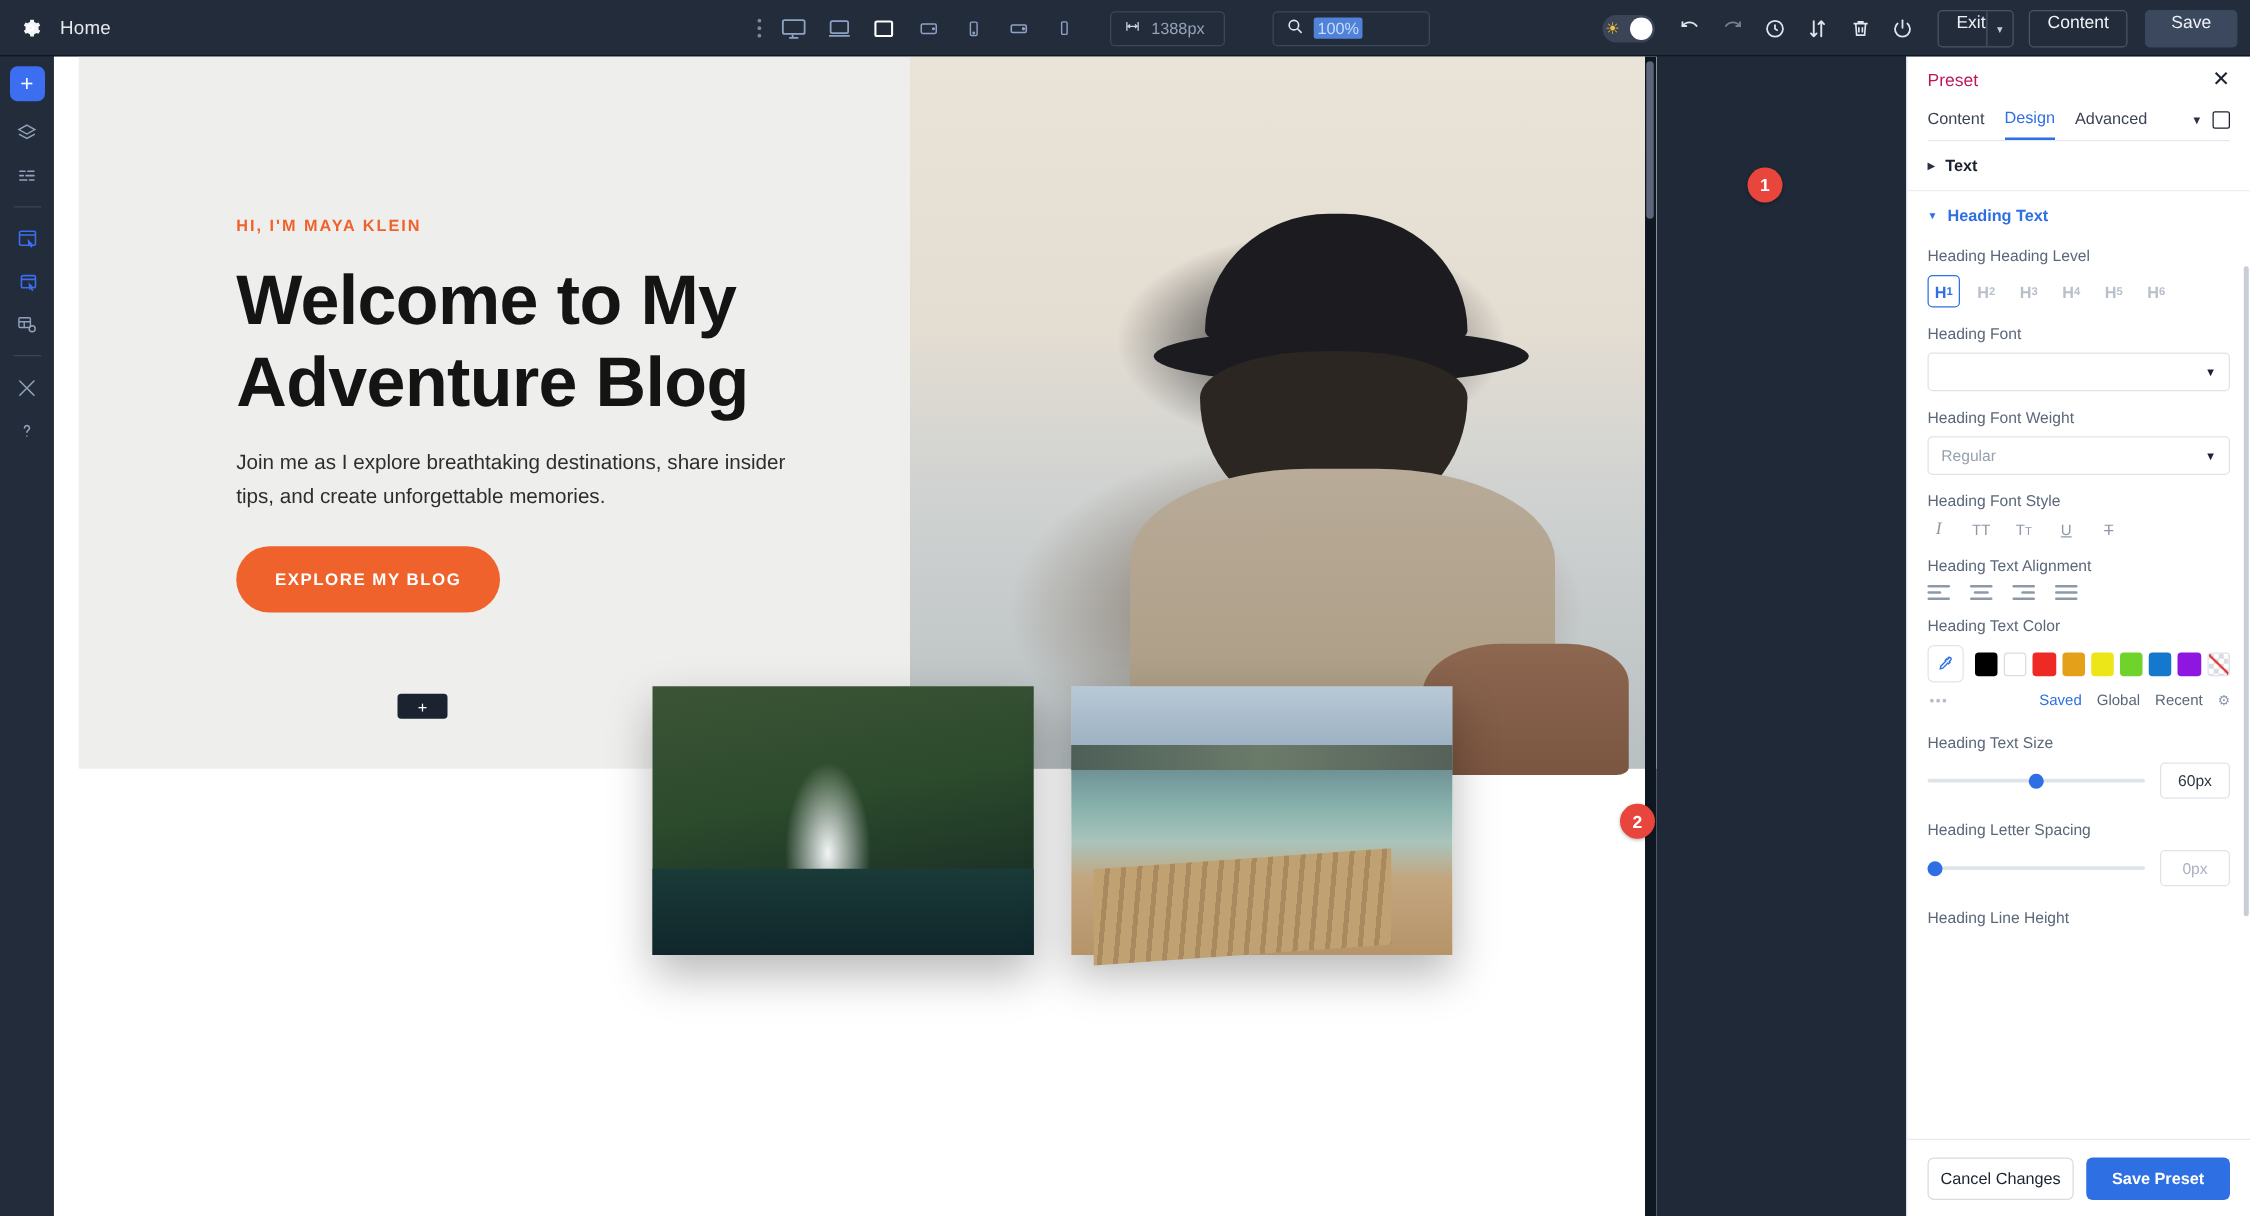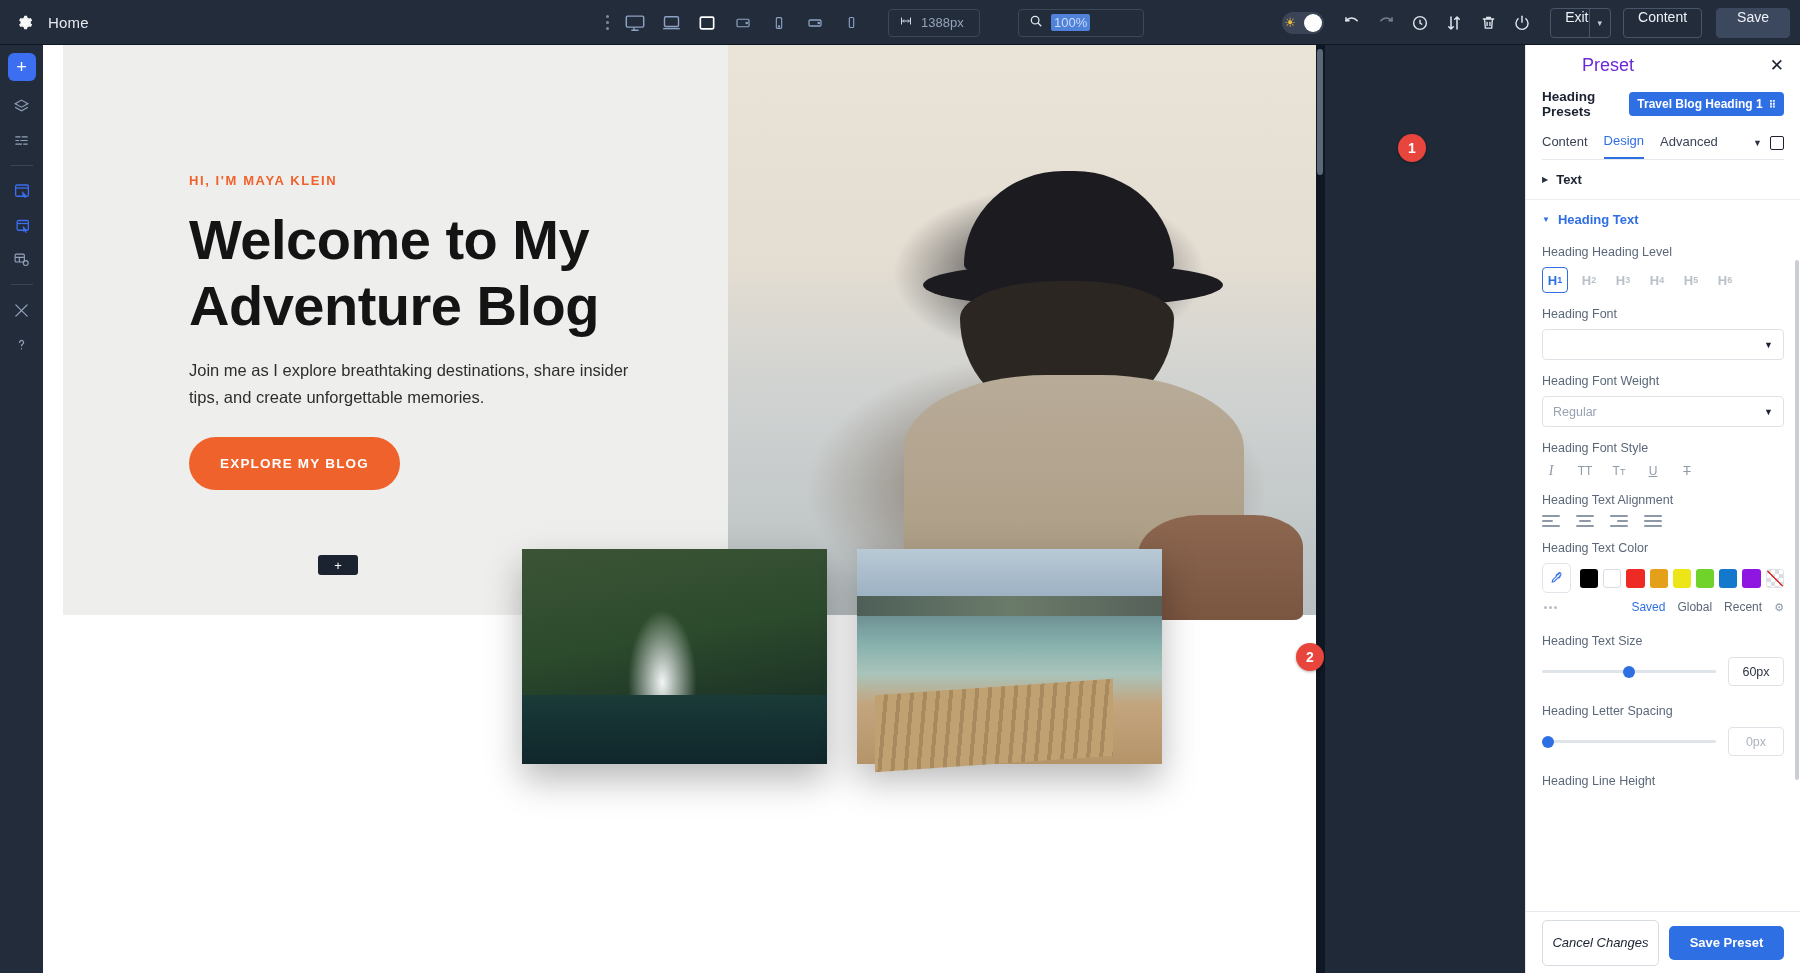--- a/index.html
+++ b/index.html
@@ -183,21 +183,21 @@
   }
 
   
   .panel {
     position:absolute; top:45px; right:0; width: 275px; height: 928px;
     background:#ffffff; border-left:1px solid #e3e6ea;
     display:flex; flex-direction:column; z-index: 20;
   }
   .panel-head { padding: 10px 16px 0 16px; }
   .panel-preset-row { display:flex; align-items:center; justify-content:space-between; }
-  .panel-preset-lbl { color:#6d28d9; font-size:18px;margin-left:40px; }
+  .panel-preset-lbl { color:#be185d; font-size:14px; }
   .panel-close { color:#1b2230; font-size:17px; line-height:1; cursor:pointer; }
   .preset-row2 { display:flex; align-items:center; gap:10px; margin-top: 13px; }
   .preset-title { color:#1b2230; font-size:13.5px; font-weight:700; }
   .preset-chip {
     background:#2f6fe4; color:#fff; font-size:12px; font-weight:700;
     padding: 5px 8px; border-radius:4px; display:flex; align-items:center; gap:6px;
     white-space:nowrap;
   }
   .preset-chip .gr { font-size:10px; opacity:.9; }
   .tabs {
@@ -278,23 +278,23 @@
     font-size:12.5px; color:#2c3442;
   }
   .numbox.ph { color:#aab2bd; }
 
   .panel-foot {
     height: 62px; border-top:1px solid #e6e9ed;
     display:flex; align-items:center; justify-content:space-between;
     padding: 0 16px; gap: 10px; background:#fff;
   }
   .btn-cancel {
-    flex:1; height: 46px; border:1px solid #d7dce2; border-radius:5px;
+    flex:1; height: 34px; border:1px solid #d7dce2; border-radius:5px;
     display:flex; align-items:center; justify-content:center;
-    font-size:13px; color:#1b2230;font-style:italic;
+    font-size:13px; color:#1b2230;
   }
   .btn-savepreset {
     flex:1; height: 34px; background:#2f6fe4; border-radius:5px;
     display:flex; align-items:center; justify-content:center;
     font-size:13px; color:#fff; font-weight:700;
   }
   .panel-scroll {
     position:absolute; right: 1px; top: 100px; width: 4px; height: 520px;
     background:#c9ced6; border-radius:2px;
   }
@@ -505,27 +505,20 @@
   <div class="canvas-scrollbar">
       <i></i>
     </div>
 </div>
 
 <div class="panel">
   <div class="panel-head">
     <div class="panel-preset-row">
       <span class="panel-preset-lbl">Preset</span>
       <span class="panel-close">✕</span>
-    </div>
-    <div class="preset-row2">
-      <span class="preset-title">Heading Presets</span>
-      <span class="preset-chip">
-        <span>Travel Blog Heading 1</span>
-        <span class="gr">⠿</span>
-      </span>
     </div>
     <div class="tabs">
       <span class="tab">Content</span>
       <span class="tab active">Design</span>
       <span class="tab">Advanced</span>
       <span class="tabs-right">
         <span class="tabs-caret">▼</span>
         <span class="tabs-square"></span>
       </span>
     </div>

